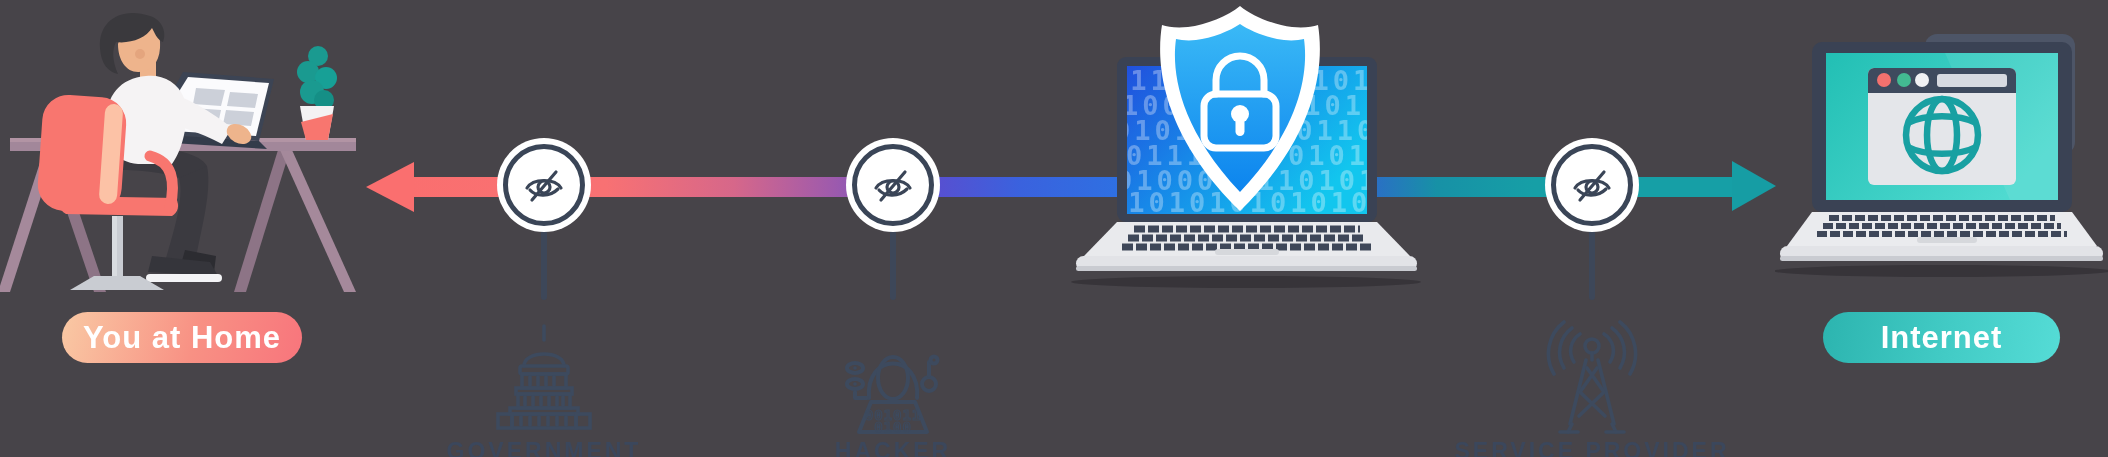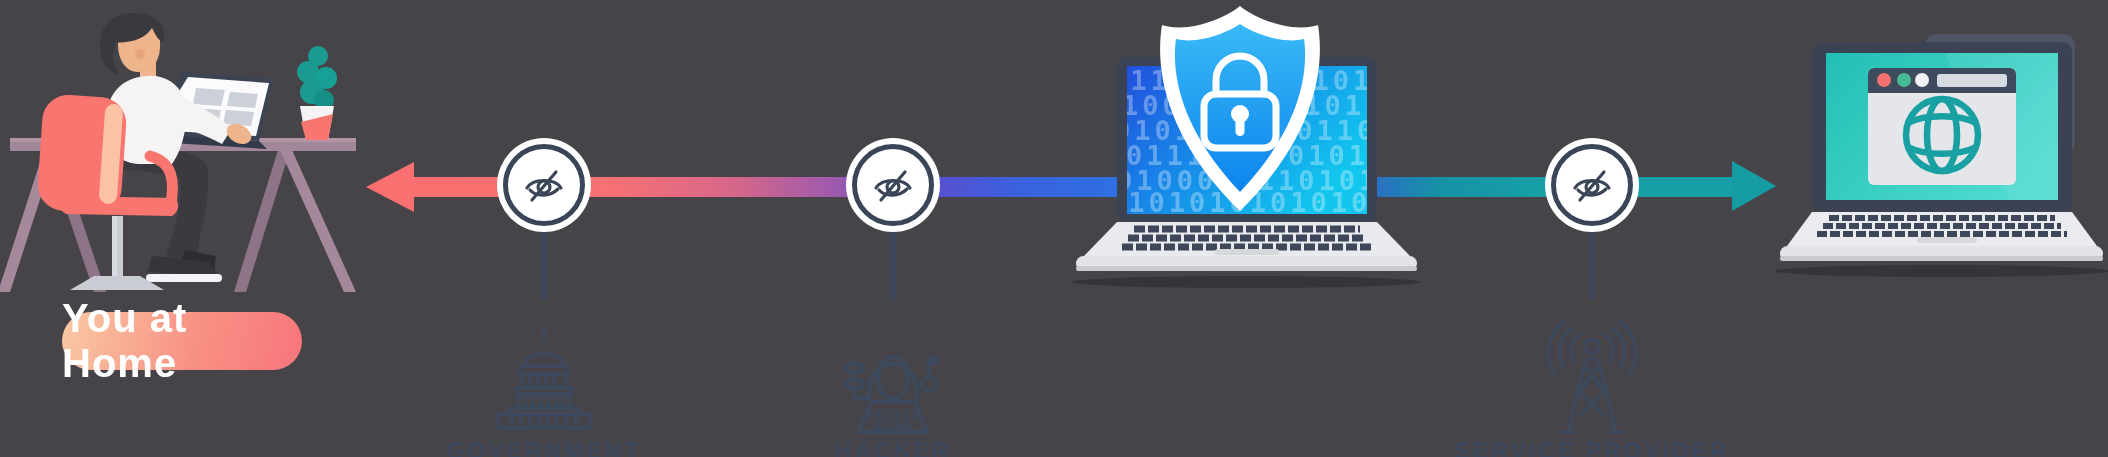--- a/index.html
+++ b/index.html
@@ -17,22 +17,22 @@
   .eye-badge{width:94px;height:94px;border-radius:50%;background:#ffffff;
     display:flex;align-items:center;justify-content:center;}
   .eye-badge .ring{position:absolute;inset:6px;border:5px solid #3a4557;border-radius:50%;}
   .badge-1{left:497px;top:138px;} .badge-2{left:846px;top:138px;} .badge-3{left:1545px;top:138px;}
 
   
   .stem{width:6px;height:70px;top:230px;background:#3d4759;border-radius:3px;}
   .stem-1{left:541px;} .stem-2{left:890px;} .stem-3{left:1589px;}
 
   
-  .pill{height:58px;border-radius:29px;display:flex;align-items:center;justify-content:center;
-    color:#ffffff;font-weight:bold;font-size:40px;letter-spacing:1px;}
+  .pill{height:51px;border-radius:29px;display:flex;align-items:center;justify-content:center;
+    color:#ffffff;font-weight:bold;font-size:31px;letter-spacing:1px;}
   .pill-home{left:62px;top:312px;width:240px;
     background:linear-gradient(105deg,#f9c9a4 0%,#f89184 55%,#f8757c 100%);}
   .pill-vpn{left:1125px;top:312px;width:238px;letter-spacing:3px;
     background:linear-gradient(100deg,#1a6fdd 0%,#0aa7ea 55%,#04c9f3 100%);}
   .pill-internet{left:1823px;top:312px;width:237px;
     background:linear-gradient(100deg,#2cb4af 0%,#43ccc6 55%,#55dcd6 100%);}
 
   
   .node-label{top:439px;width:320px;text-align:center;color:#3b475c;
     font-weight:bold;font-size:23px;letter-spacing:3px;line-height:1.1;}
@@ -282,14 +282,17 @@
     </g>
   </svg>
 
   <div class="abs node-label label-government">GOVERNMENT</div>
   <div class="abs node-label label-hacker">HACKER</div>
   <div class="abs node-label label-sp">SERVICE PROVIDER</div>
 
   <div class="abs pill pill-home">
     <span>You at Home</span>
   </div>
+  <div class="abs pill pill-internet">
+    <span>Internet</span>
+  </div>
 
 </div>
 
 </body></html>

